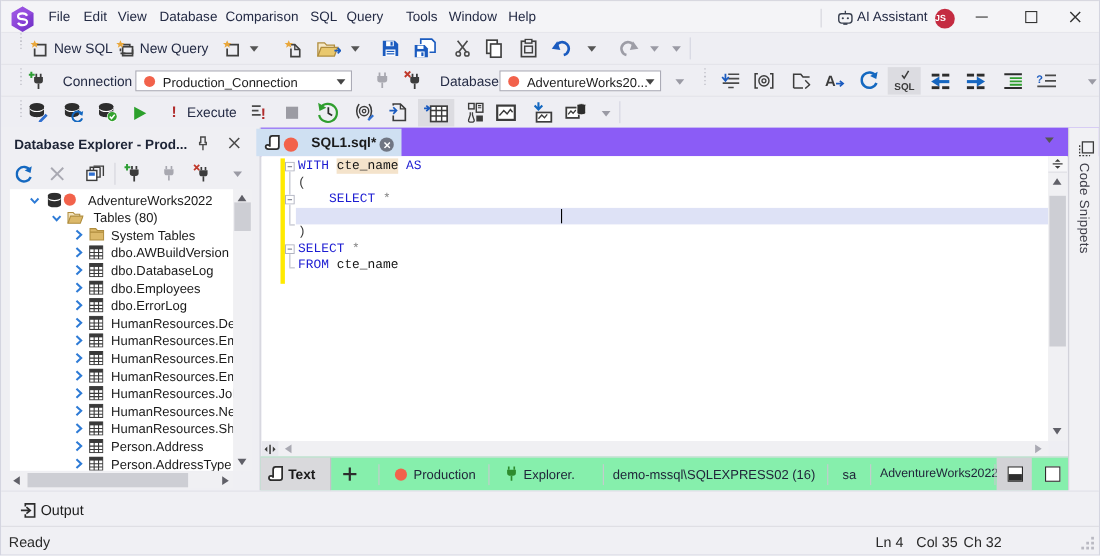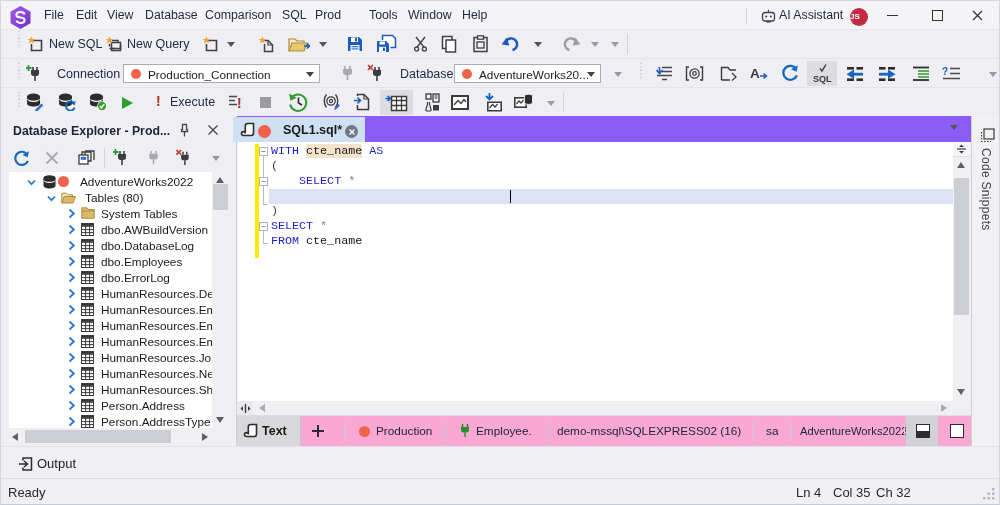--- a/index.html
+++ b/index.html
@@ -38,21 +38,21 @@
 #editor{left:237px;top:142px;width:715px;height:259px;background:#fff;font-family:"Liberation Mono",monospace;font-size:11.7px;line-height:15px;color:#141414;}
 #ybar{position:absolute;left:17px;top:2px;width:4px;height:114px;background:#ffea00;}
 .cl{position:absolute;left:33px;white-space:pre;}
 .kw{color:#1c1cd2;}
 .gray{color:#808080;}
 .par{color:#3c3c3c;}
 .tok{background:#f4e3cb;}
 #curline{position:absolute;left:31px;top:47px;width:684px;height:15px;background:#dee2f6;}
 #vscroll{left:952px;top:142px;width:17px;height:259px;background:#f0f0f3;}
 #ehscroll{left:237px;top:401px;width:715px;height:14px;background:#f0f0f3;}
-#statustabs{left:236px;top:415px;width:734px;height:31px;background:#f9a8d4;border-top:1px solid #dcdce2;box-sizing:border-box;}
+#statustabs{left:236px;top:415px;width:734px;height:31px;background:#86efac;border-top:1px solid #dcdce2;box-sizing:border-box;}
 .stsep{position:absolute;top:6px;width:1px;height:19px;background:#c9c9d0;}
 .sttext{position:absolute;top:8px;font-size:11.8px;color:#20263a;white-space:nowrap;text-align:right;}
 #snips{left:970px;top:116px;width:30px;height:330px;background:#f1f1f4;border-left:1px solid #cfcfd8;box-sizing:border-box;}
 
 #outputrow{left:0;top:446px;width:1000px;height:32px;background:#f0f0f4;border-top:1px solid #e2e2e8;box-sizing:border-box;}
 #statusbar{left:0;top:478px;width:1000px;height:27px;background:#f0f0f4;border-top:1px solid #dddde3;box-sizing:border-box;}
 </style>
 </head>
 <body>
 <div id="app">
@@ -68,21 +68,21 @@
       <polygon points="12.5,1 22.5,6.8 22.5,18.2 12.5,24 2.5,18.2 2.5,6.8" fill="url(#hg)"></polygon>
       <polygon points="12.5,1 22.5,6.8 12.5,12.5 2.5,6.8" fill="#9a52e2" opacity="0.55"></polygon>
       <path d="M16.6 9.3 C16 7.9 14.5 7.1 12.5 7.1 C10.2 7.1 8.4 8.2 8.4 9.9 C8.4 11.6 10 12.2 12.5 12.4 C15 12.6 16.6 13.3 16.6 15 C16.6 16.7 14.8 17.9 12.5 17.9 C10.5 17.9 9 17.1 8.4 15.7" fill="none" stroke="#fff" stroke-width="2"></path>
     </svg>
     <div class="menu" style="left:43px">File</div>
     <div class="menu" style="left:75px">Edit</div>
     <div class="menu" style="left:106px">View</div>
     <div class="menu" style="left:144px">Database</div>
     <div class="menu" style="left:204px">Comparison</div>
     <div class="menu" style="left:281px">SQL</div>
-    <div class="menu" style="left:314px">Prod</div>
+    <div class="menu" style="left:314px">Query</div>
     <div class="menu" style="left:368px">Tools</div>
     <div class="menu" style="left:407px">Window</div>
     <div class="menu" style="left:461px">Help</div>
     <div class="abs" style="left:745px;top:7px;width:1px;height:17px;background:#d4d4dc"></div>
     <svg class="ico" style="left:760px;top:8px" width="15" height="15" viewBox="0 0 15 15">
       <rect x="1.5" y="3.5" width="12" height="8.5" rx="2.5" fill="none" stroke="#3a4150" stroke-width="1.3"></rect>
       <circle cx="5.2" cy="7.6" r="1" fill="#3a4150"></circle>
         <circle cx="9.8" cy="7.6" r="1" fill="#3a4150"></circle>
       <rect x="6.9" y="0.8" width="1.2" height="2" fill="#3a4150"></rect>
       <rect x="5.6" y="12" width="3.8" height="1.6" fill="#3a4150"></rect>
@@ -613,21 +613,21 @@
     </div>
     <div class="stsep" style="left:107px"></div>
     <div class="abs" style="left:122px;top:10px;width:11px;height:11px;border-radius:50%;background:#f2624b"></div>
     <div class="sttext" style="left:139px">Production</div>
     <div class="stsep" style="left:207px"></div>
     <svg class="ico" style="left:222px;top:7px" width="12" height="16" viewBox="0 0 12 16">
       <path d="M3.5 1 V4 M8.5 1 V4" stroke="#2e8b2e" stroke-width="1.5"></path>
       <path d="M2 4 H10 V7 C10 8.5 9 9.5 7.5 9.5 H4.5 C3 9.5 2 8.5 2 7 Z" fill="#2e8b2e"></path>
       <path d="M6 9.5 V14" stroke="#2e8b2e" stroke-width="1.5"></path>
     </svg>
-    <div class="sttext" style="left:239px">Employee.</div>
+    <div class="sttext" style="left:239px">Explorer.</div>
     <div class="stsep" style="left:311px"></div>
     <div class="sttext" style="left:320px">demo-mssql\SQLEXPRESS02 (16)</div>
     <div class="stsep" style="left:515px"></div>
     <div class="sttext" style="left:529px">sa</div>
     <div class="stsep" style="left:554px"></div>
     <div class="sttext" style="left:563px;font-size:11.2px;top:9px">AdventureWorks2022</div>
     <div class="stsep" style="left:667px"></div>
     <div class="abs" style="left:669px;top:0;width:32px;height:30px;background:#d2d2d6"></div>
     <div class="abs" style="left:679px;top:8px;width:12px;height:12px;border:1.5px solid #2d2d2d;background:#fff">
       <div class="abs" style="left:0;top:6px;width:12px;height:6px;background:#2d2d2d"></div>

